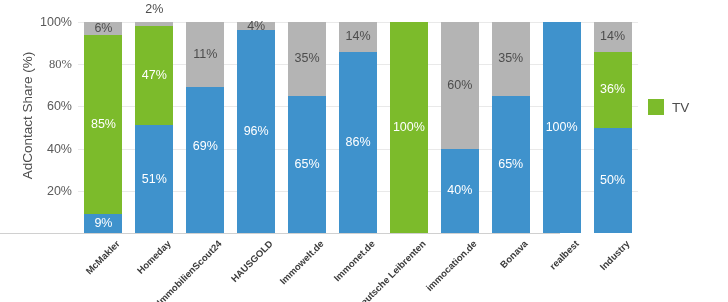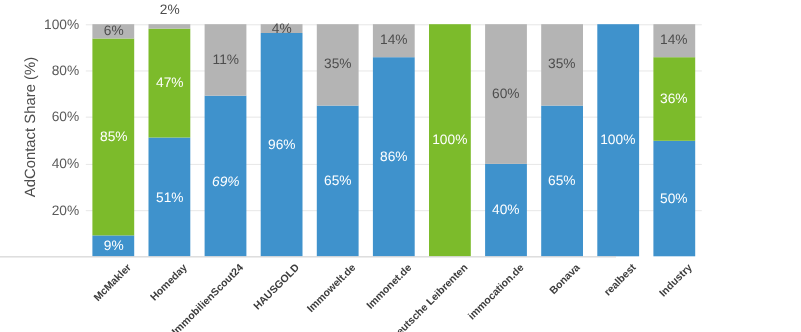--- a/index.html
+++ b/index.html
@@ -156,21 +156,21 @@
 </head>
 <body>
 
 <div id="chart-root">
 
   <div id="y-axis-title">AdContact Share (%)</div>
 
   <div id="y-ticks">
       <div class="y-tick" style="top: 22px;">100%</div>
       <div class="tick-mark" style="top: 22px;"></div>
-      <div class="y-tick" style="top: 64.2px;">80%</div>
+      <div class="y-tick" style="top: 64.2px; font-family: Liberation Serif, serif;">80%</div>
       <div class="tick-mark" style="top: 64.2px;"></div>
       <div class="y-tick" style="top: 106.4px;">60%</div>
       <div class="tick-mark" style="top: 106.4px;"></div>
       <div class="y-tick" style="top: 148.6px;">40%</div>
       <div class="tick-mark" style="top: 148.6px;"></div>
       <div class="y-tick" style="top: 190.8px;">20%</div>
       <div class="tick-mark" style="top: 190.8px;"></div>
     </div>
 
   <div id="plot-area">
@@ -193,21 +193,21 @@
         <div class="bar-group" style="left: 57.3636px; width: 38px; height: 211px;">
           <div class="seg seg-pc" style="height: 107.61px; bottom: 0px; top: auto;"></div>
           <div class="seg-label lbl-light" style="bottom: 53.805px; transform: translateY(50%);">51%</div>
           <div class="seg seg-tv" style="height: 99.17px; bottom: 107.61px; top: auto;"></div>
           <div class="seg-label lbl-light" style="bottom: 157.195px; transform: translateY(50%);">47%</div>
           <div class="seg seg-mob" style="height: 4.22px; bottom: 206.78px; top: auto;"></div>
           <div class="seg-label lbl-dark outside" style="bottom: 218px; transform: none;">2%</div>
         </div>
         <div class="bar-group" style="left: 108.273px; width: 38px; height: 211px;">
           <div class="seg seg-pc" style="height: 145.59px; bottom: 0px; top: auto;"></div>
-          <div class="seg-label lbl-light" style="bottom: 68px; transform: translateY(50%); font-style: italic;">69%</div>
+          <div class="seg-label lbl-light" style="bottom: 87px; transform: translateY(50%);">69%</div>
           <div class="seg seg-mob" style="height: 65.41px; bottom: 145.59px; top: auto;"></div>
           <div class="seg-label lbl-dark" style="bottom: 178.295px; transform: translateY(50%);">11%</div>
         </div>
         <div class="bar-group" style="left: 159.182px; width: 38px; height: 211px;">
           <div class="seg seg-pc" style="height: 202.56px; bottom: 0px; top: auto;"></div>
           <div class="seg-label lbl-light" style="bottom: 101.28px; transform: translateY(50%);">96%</div>
           <div class="seg seg-mob" style="height: 8.44px; bottom: 202.56px; top: auto;"></div>
           <div class="seg-label lbl-dark" style="bottom: 206.78px; transform: translateY(50%);">4%</div>
         </div>
         <div class="bar-group" style="left: 210.091px; width: 38px; height: 211px;">
@@ -265,15 +265,19 @@
       <div class="x-label" style="left: 118.091px; width: 200px;">Immowelt.de</div>
       <div class="x-label" style="left: 169px; width: 200px;">Immonet.de</div>
       <div class="x-label" style="left: 219.909px; width: 200px;">Deutsche Leibrenten</div>
       <div class="x-label" style="left: 270.818px; width: 200px;">immocation.de</div>
       <div class="x-label" style="left: 321.727px; width: 200px;">Bonava</div>
       <div class="x-label" style="left: 372.636px; width: 200px;">realbest</div>
       <div class="x-label" style="left: 423.545px; width: 200px;">Industry</div>
     </div>
 
   <div id="legend">
+      <div class="legend-row">
+        <div class="legend-swatch" style="background: rgb(124, 187, 43);"></div>
+        <div class="legend-text">TV</div>
+      </div>
     </div>
 
 </div>
 
 </body></html>

